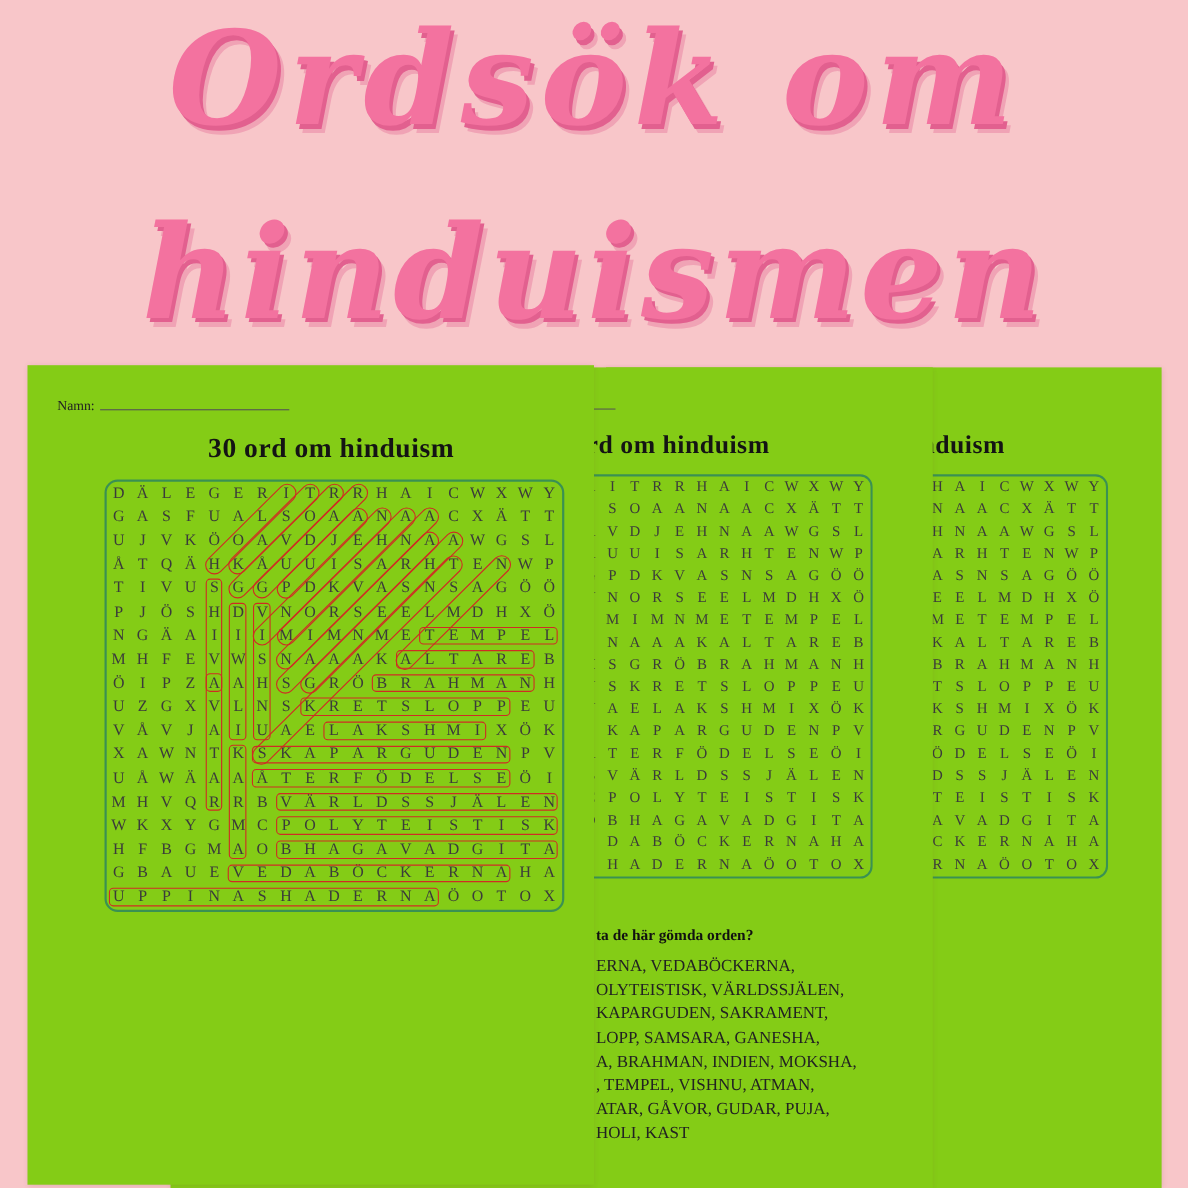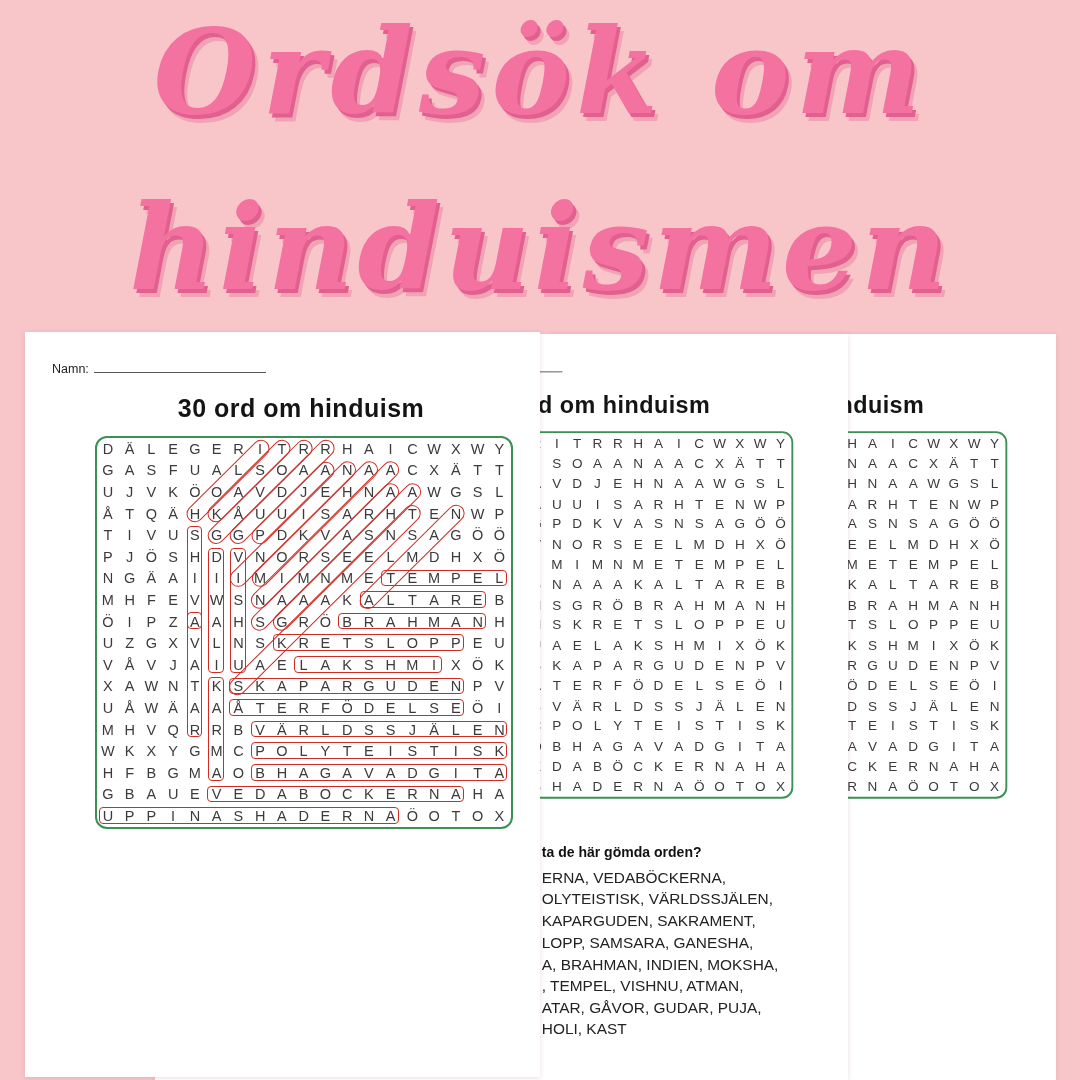--- a/index.html
+++ b/index.html
@@ -11,21 +11,21 @@
           font-family:"DejaVu Serif",serif;font-style:italic;font-weight:bold;
           color:#f3729f;pointer-events:none;}
   .banner .line1{position:absolute;left:0;top:2px;width:100%;
           font-size:118px;letter-spacing:6px;
           text-shadow:3px 4px 0 #e2608f,6px 8px 0 rgba(226,96,143,.35);}
   .banner .line2{position:absolute;left:0;top:178px;width:100%;
           font-size:118px;letter-spacing:4px;
           text-shadow:3px 4px 0 #e2608f,6px 8px 0 rgba(226,96,143,.35);}
 
   
-  .page{position:absolute;background:#ffffff;box-shadow:0 1px 5px rgba(120,60,70,.16);}
+  .page{position:absolute;background:#84cc16;box-shadow:0 1px 5px rgba(120,60,70,.16);font-family:Liberation Serif, serif;}
   .page-front {left:25px; top:332px;width:515px;height:745px;z-index:3;}
   .page-middle{left:155px;top:334px;width:693px;height:746px;z-index:2;}
   .page-right {left:551px;top:334px;width:505px;height:746px;z-index:1;}
 
   .sheet{position:absolute;top:0;width:552px;height:760px;transform-origin:top left;}
   .page-front  .sheet{left:0;}
   .page-middle .sheet{left:182px;transform:scale(0.935);}
   .page-right  .sheet{left:0;  transform:scale(0.935);}
 
   

